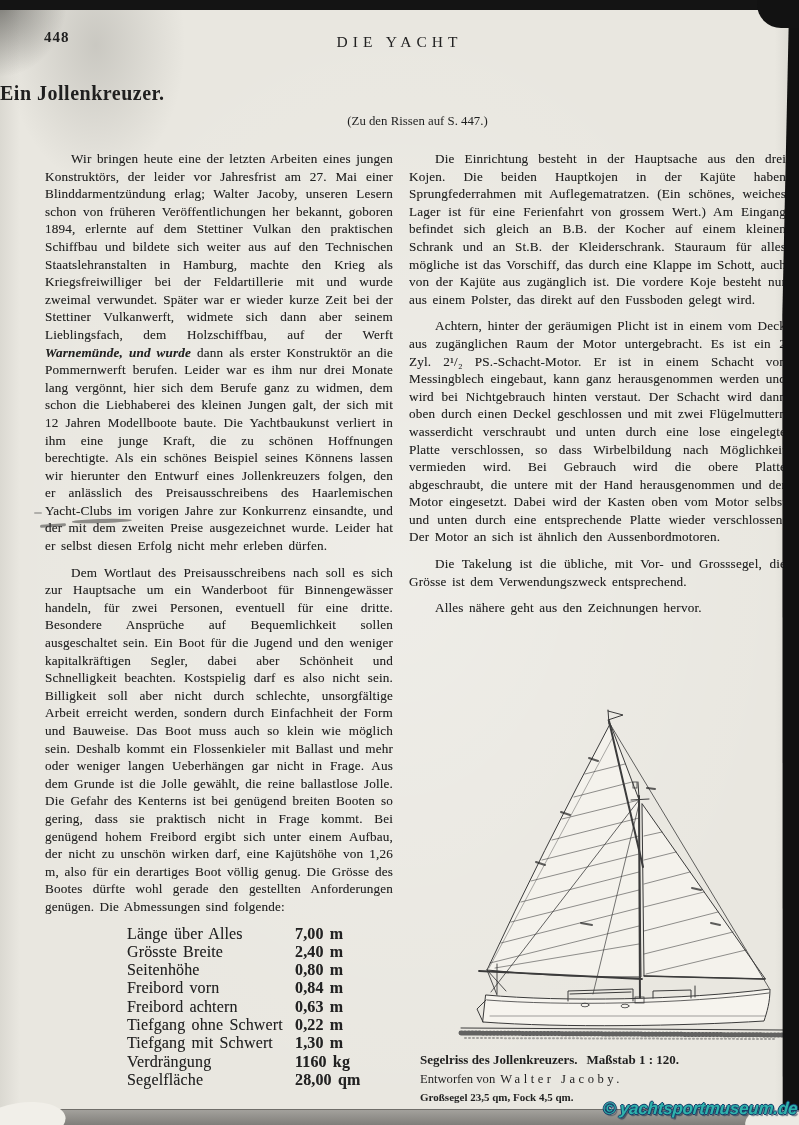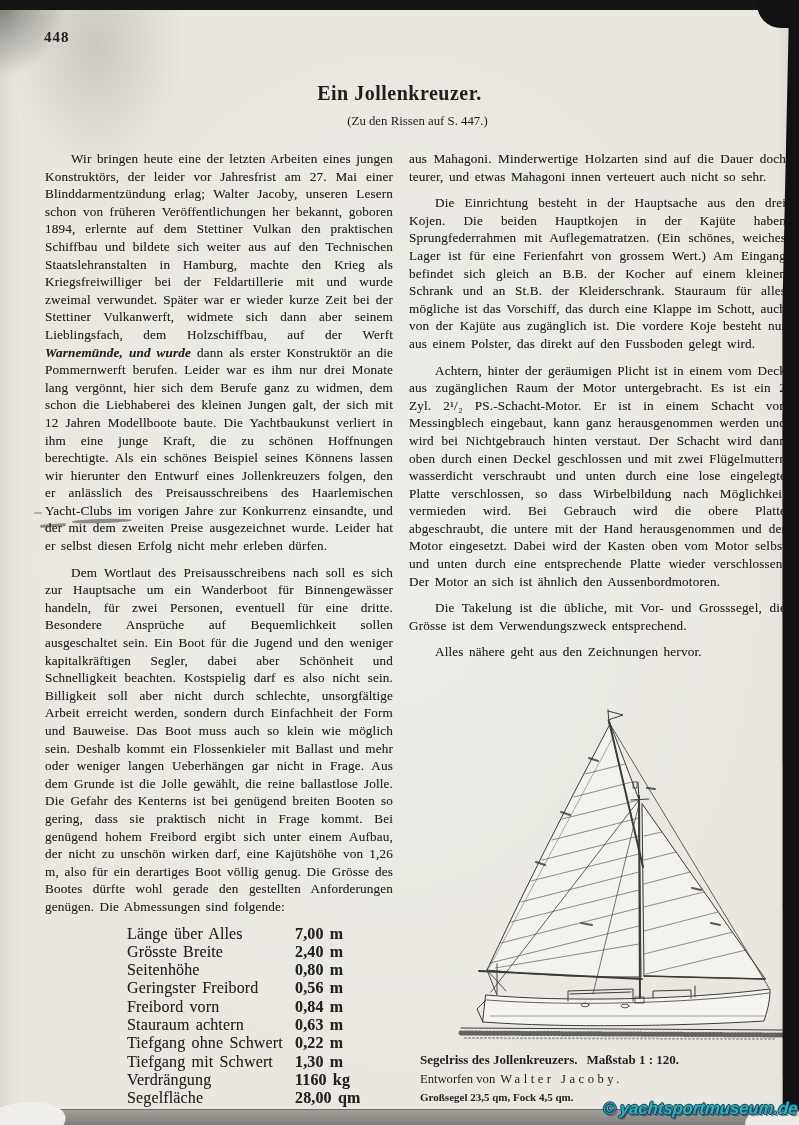--- a/index.html
+++ b/index.html
@@ -18,21 +18,21 @@
   .edge-bottom{position:absolute;left:0;right:0;bottom:0;height:15px;
     background:linear-gradient(180deg,#a3a19c,#807e7a);box-shadow:0 -1px 0 #6f6d69;z-index:30;}
   .corner-bl{position:absolute;left:-26px;bottom:-20px;width:92px;height:42px;background:#f1efe9;border-radius:50%;transform:rotate(-9deg);z-index:35;}
   .corner-br{position:absolute;right:-20px;bottom:-22px;width:74px;height:40px;background:#eceae4;border-radius:50%;transform:rotate(7deg);z-index:31;}
   .corner-tl-shadow{position:absolute;left:0;top:0;width:70px;height:80px;
     background:radial-gradient(ellipse at 0 0, rgba(25,25,22,.5), transparent 68%);z-index:5;}
 
   
   .page-number{position:absolute;left:44px;top:29px;font-size:15px;font-weight:bold;letter-spacing:1px;}
   .journal{position:absolute;left:0;top:33px;width:100%;text-align:center;font-size:15.5px;letter-spacing:5px;color:#222;}
-  .art-title{position:absolute;left:0;top:82px;width:100%;text-align:center;font-size:20px;font-weight:bold;letter-spacing:.5px;}
+  .art-title{position:absolute;left:0;top:82px;width:100%;font-size:20px;font-weight:bold;letter-spacing:.5px;}
   .art-subtitle{position:absolute;left:18px;top:114px;width:100%;text-align:center;font-size:12.8px;}
 
   
   .col{position:absolute;font-size:13.2px;line-height:17.6px;text-align:justify;
     word-spacing:2px;letter-spacing:.15px;color:#222;text-shadow:0 0 .4px rgba(0,0,0,.28);}
   .col p{margin:0 0 9px 0;text-indent:26px;}
   .col-left{left:45px;top:150px;width:348px;}
   .col-right{left:409px;top:150px;width:377px;}
   .b{font-weight:bold;font-style:italic;}
 
@@ -62,20 +62,21 @@
     font-family:"Liberation Sans","DejaVu Sans",sans-serif;font-weight:bold;font-style:italic;
     font-size:17px;letter-spacing:-.2px;color:#2fb3ac;transform:skewX(-4deg);
     text-shadow:1px 0 0 #15406b,-1px 0 0 #15406b,0 1px 0 #15406b,0 -1px 0 #15406b,2px 2px 1px rgba(10,30,60,.55);}
 </style>
 </head>
 <body>
 
 <div class="page">
 
   <div class="page-number">448</div>
+  <div class="journal">DIE YACHT</div>
   <div class="art-title">Ein Jollenkreuzer.</div>
   <div class="art-subtitle">(Zu den Rissen auf S. 447.)</div>
 
   <div class="col col-left">
     <p><span>Wir bringen heute eine der letzten Arbeiten eines jungen Konstruktörs, der leider vor Jahresfrist am 27. Mai einer Blinddarmentzündung erlag; Walter Jacoby, unseren Lesern schon von früheren Veröffentlichungen her bekannt, goboren 1894, erlernte auf dem Stettiner Vulkan den praktischen Schiffbau und bildete sich weiter aus auf den Technischen Staatslehranstalten in Hamburg, machte den Krieg als Kriegsfreiwilliger bei der Feldartillerie mit und wurde zweimal verwundet. Später war er wieder kurze Zeit bei der Stettiner Vulkanwerft, widmete sich dann aber seinem Lieblingsfach, dem Holzschiffbau, auf der Werft </span><span class="b">Warnemünde, und wurde</span><span> dann als erster Konstruktör an die Pommernwerft berufen. Leider war es ihm nur drei Monate lang vergönnt, hier sich dem Berufe ganz zu widmen, dem schon die Liebhaberei des kleinen Jungen galt, der sich mit 12 Jahren Modellboote baute. Die Yachtbaukunst verliert in ihm eine junge Kraft, die zu schönen Hoffnungen berechtigte. Als ein schönes Beispiel seines Könnens lassen wir hierunter den Entwurf eines Jollenkreuzers folgen, den er anlässlich des Preisausschreibens des Haarlemischen Yacht-Clubs im vorigen Jahre zur Konkurrenz einsandte, und der mit dem zweiten Preise ausgezeichnet wurde. Leider hat er selbst diesen Erfolg nicht mehr erleben dürfen.</span></p>
     <p>Dem Wortlaut des Preisausschreibens nach soll es sich zur Hauptsache um ein Wanderboot für Binnengewässer handeln, für zwei Personen, eventuell für eine dritte. Besondere Ansprüche auf Bequemlichkeit sollen ausgeschaltet sein. Ein Boot für die Jugend und den weniger kapitalkräftigen Segler, dabei aber Schönheit und Schnelligkeit beachten. Kostspielig darf es also nicht sein. Billigkeit soll aber nicht durch schlechte, unsorgfältige Arbeit erreicht werden, sondern durch Einfachheit der Form und Bauweise. Das Boot muss auch so klein wie möglich sein. Deshalb kommt ein Flossenkieler mit Ballast und mehr oder weniger langen Ueberhängen gar nicht in Frage. Aus dem Grunde ist die Jolle gewählt, die reine ballastlose Jolle. Die Gefahr des Kenterns ist bei genügend breiten Booten so gering, dass sie praktisch nicht in Frage kommt. Bei genügend hohem Freibord ergibt sich unter einem Aufbau, der nicht zu unschön wirken darf, eine Kajütshöhe von 1,26 m, also für ein derartiges Boot völlig genug. Die Grösse des Bootes dürfte wohl gerade den gestellten Anforderungen genügen. Die Abmessungen sind folgende:</p>
     <table class="dims">
       <tbody>
         <tr>
             <td class="lbl">Länge über Alles</td>
@@ -83,29 +84,25 @@
           </tr>
         <tr>
             <td class="lbl">Grösste Breite</td>
             <td class="val">2,40 m</td>
           </tr>
         <tr>
             <td class="lbl">Seitenhöhe</td>
             <td class="val">0,80 m</td>
           </tr>
         <tr>
-            <td class="lbl">Geringster Freibord</td>
-            <td class="val">0,56 m</td>
-          </tr>
-        <tr>
             <td class="lbl">Freibord vorn</td>
             <td class="val">0,84 m</td>
           </tr>
         <tr>
-            <td class="lbl">Stauraum achtern</td>
+            <td class="lbl">Freibord achtern</td>
             <td class="val">0,63 m</td>
           </tr>
         <tr>
             <td class="lbl">Tiefgang ohne Schwert</td>
             <td class="val">0,22 m</td>
           </tr>
         <tr>
             <td class="lbl">Tiefgang mit Schwert</td>
             <td class="val">1,30 m</td>
           </tr>
@@ -116,21 +113,20 @@
         <tr>
             <td class="lbl">Segelfläche</td>
             <td class="val">28,00 qm</td>
           </tr>
       </tbody>
     </table>
 
   </div>
 
   <div class="col col-right">
-    <p style="text-indent:0;">aus Mahagoni. Minderwertige Holzarten sind auf die Dauer doch teurer, und etwas Mahagoni innen verteuert auch nicht so sehr.</p>
     <p>Die Einrichtung besteht in der Hauptsache aus den drei Kojen. Die beiden Hauptkojen in der Kajüte haben Sprungfederrahmen mit Auflegematratzen. (Ein schönes, weiches Lager ist für eine Ferienfahrt von grossem Wert.) Am Eingang befindet sich gleich an B.B. der Kocher auf einem kleinen Schrank und an St.B. der Kleiderschrank. Stauraum für alles mögliche ist das Vorschiff, das durch eine Klappe im Schott, auch von der Kajüte aus zugänglich ist. Die vordere Koje besteht nur aus einem Polster, das direkt auf den Fussboden gelegt wird.</p>
     <p>Achtern, hinter der geräumigen Plicht ist in einem vom Deck aus zugänglichen Raum der Motor untergebracht. Es ist ein 2 Zyl. 2¹/₂ PS.-Schacht-Motor. Er ist in einem Schacht von Messingblech eingebaut, kann ganz herausgenommen werden und wird bei Nichtgebrauch hinten verstaut. Der Schacht wird dann oben durch einen Deckel geschlossen und mit zwei Flügelmuttern wasserdicht verschraubt und unten durch eine lose eingelegte Platte verschlossen, so dass Wirbelbildung nach Möglichkeit vermieden wird. Bei Gebrauch wird die obere Platte abgeschraubt, die untere mit der Hand herausgenommen und der Motor eingesetzt. Dabei wird der Kasten oben vom Motor selbst und unten durch eine entsprechende Platte wieder verschlossen. Der Motor an sich ist ähnlich den Aussenbordmotoren.</p>
     <p>Die Takelung ist die übliche, mit Vor- und Grosssegel, die Grösse ist dem Verwendungszweck entsprechend.</p>
     <p>Alles nähere geht aus den Zeichnungen hervor.</p>
   </div>
 
   <div class="pencil pm1"></div>
   <div class="pencil pm2"></div>
   <div class="pencil pm3"></div>
 

